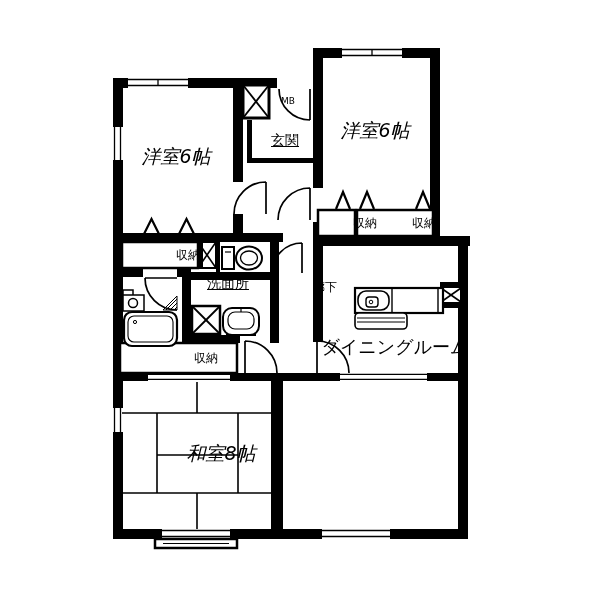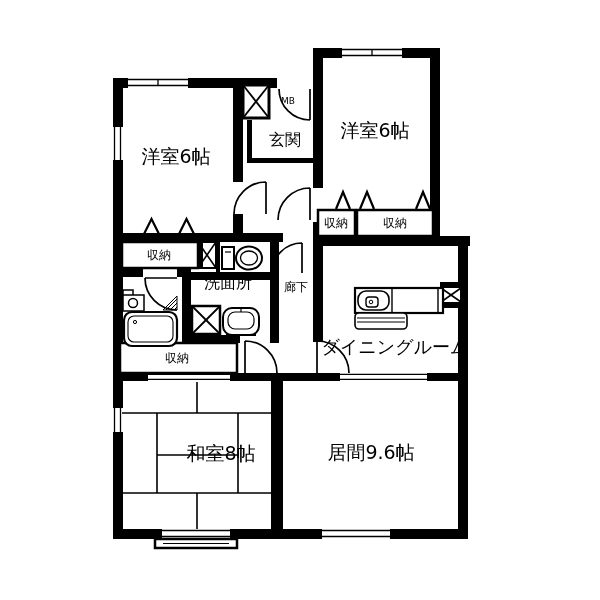--- a/index.html
+++ b/index.html
@@ -1,23 +1,23 @@
 <!DOCTYPE html>
 <html><head>
 <meta charset="utf-8">
 <style>
   html,body{margin:0;padding:0;background:#ffffff;}
   #stage{position:relative;width:600px;height:600px;background:#ffffff;overflow:hidden;
          font-family:"DejaVu Sans",sans-serif;}
   #plan-svg{position:absolute;left:0;top:0;}
   .lbl{position:absolute;transform:translate(-50%,-50%);color:#000;white-space:nowrap;
        line-height:1;letter-spacing:0;}
-  .lbl-big{font-size:19px;}
-  .lbl-mid{font-size:16px;}
-  .lbl-sm{font-size:12px;}
+  .lbl-big{font-size:19px;font-style:italic;}
+  .lbl-mid{font-size:14px;text-decoration:underline;}
+  .lbl-sm{font-size:12px;margin-left:29px;}
   .lbl-tiny{font-size:9px;}
   .lbl-dining{font-size:18px;}
 </style>
 </head>
 <body>
 
 <div id="stage">
 
 <svg id="plan-svg" width="600" height="600" viewBox="0 0 600 600">
 
@@ -189,15 +189,14 @@
 <div class="lbl lbl-mid" style="left:285px;top:140px;">玄関</div>
 <div class="lbl lbl-tiny" style="left:248px;top:101px;margin-left:40px;">MB</div>
 <div class="lbl lbl-sm" style="left:159px;top:255px;">収納</div>
 <div class="lbl lbl-sm" style="left:336px;top:223px;">収納</div>
 <div class="lbl lbl-sm" style="left:395px;top:223px;">収納</div>
 <div class="lbl lbl-sm" style="left:177px;top:358px;">収納</div>
 <div class="lbl lbl-mid" style="left:228px;top:283px;">洗面所</div>
 <div class="lbl lbl-sm" style="left:296px;top:287px;text-align:right;">廊下</div>
 <div class="lbl lbl-dining" style="left:395px;top:347px;">ダイニングルーム</div>
 <div class="lbl lbl-big" style="left:197px;top:453px;margin-left:24px;">和室8帖</div>
-<div class="lbl lbl-big" style="left:371px;top:452px;">居間9.6帖</div>
 
 </div>
 
 </body></html>

